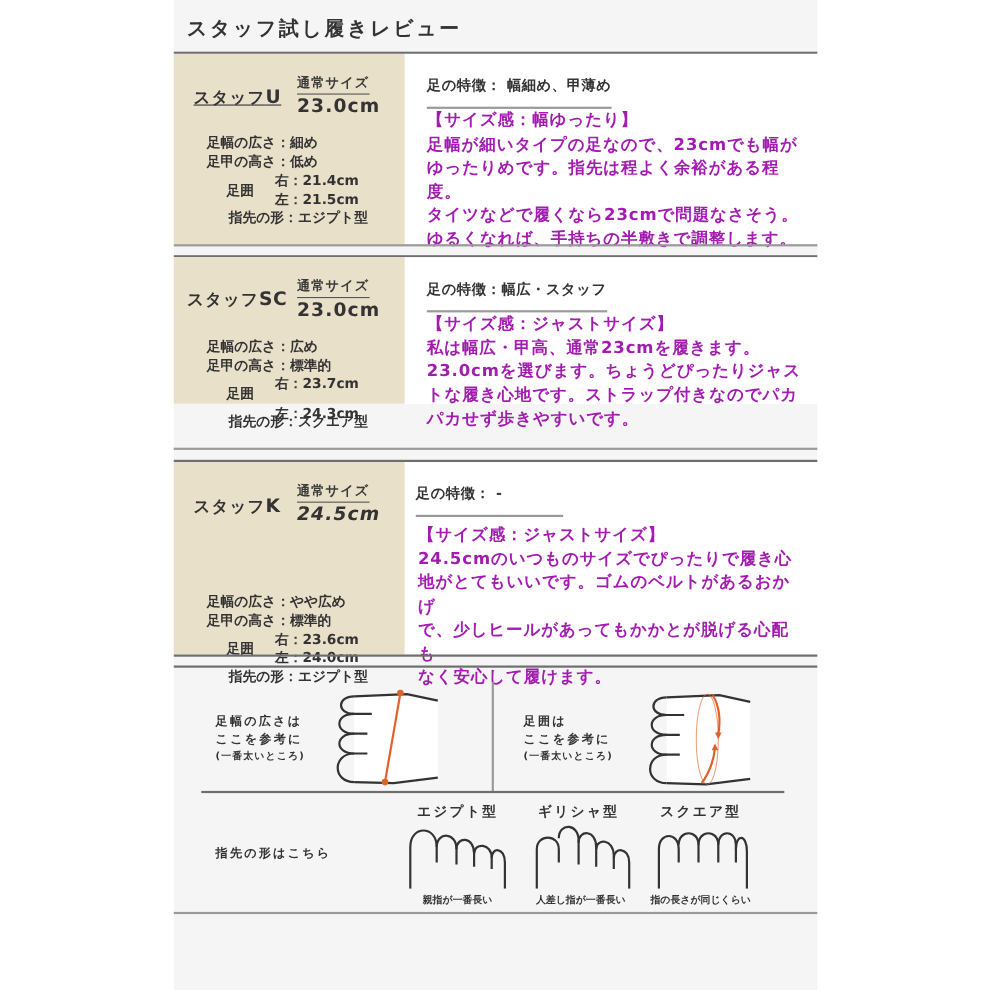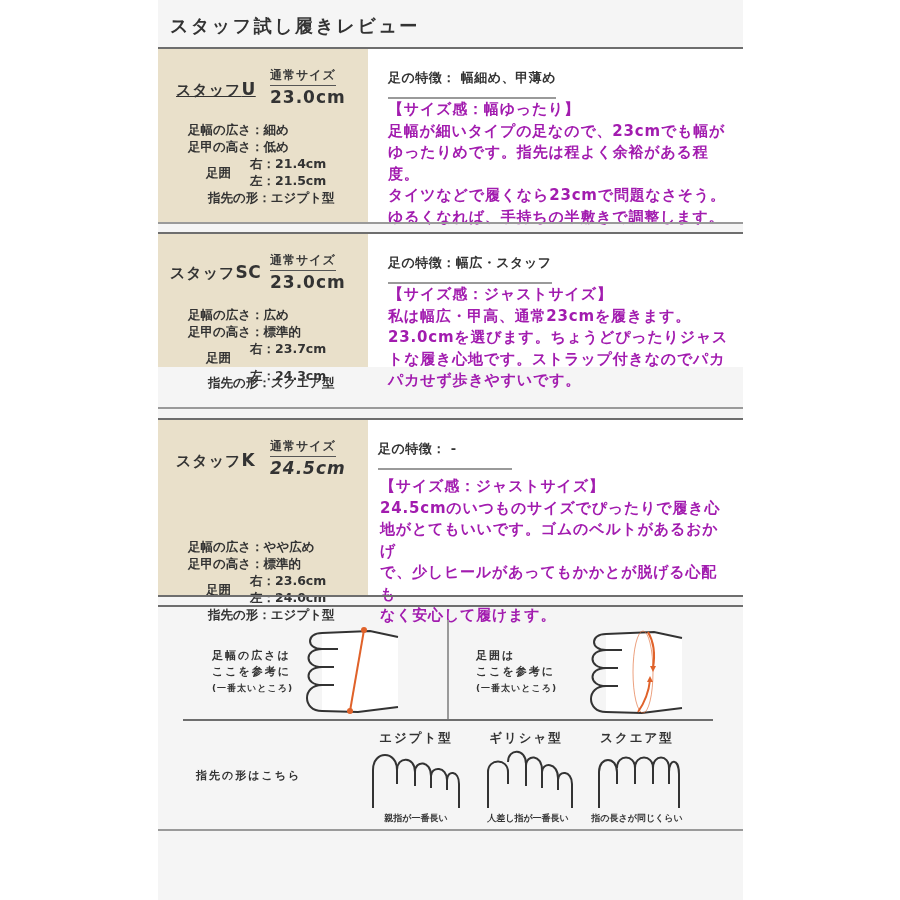--- a/index.html
+++ b/index.html
@@ -142,21 +142,21 @@
         <div>24.5cmのいつものサイズでぴったりで履き心</div>
         <div>地がとてもいいです。ゴムのベルトがあるおかげ</div>
         <div>で、少しヒールがあってもかかとが脱げる心配も</div>
         <div>なく安心して履けます。</div>
       </div>
     </div>
   </div>
   <div class="rule" style="top:595px;"></div>
   <div class="rule" style="top:605px;"></div>
 
-  <div class="guide-text" style="left:38px;top:648px;margin-left:16px;">
+  <div class="guide-text" style="left:38px;top:648px;">
     <div>足幅の広さは</div>
     <div>ここを参考に</div>
     <div class="small">(一番太いところ)</div>
   </div>
   <svg class="toe-svg" style="left:140px;top:625px;" width="105" height="92" viewBox="0 0 105 92">
     <path d="M24 8 L72 6 L100 12 L100 82 L60 87 L24 86 Z" fill="#fff"></path>
     <path d="M24 8 L72 6 L100 12" fill="none" stroke="#333" stroke-width="2"></path>
     <path d="M24 86 L60 87 L100 82" fill="none" stroke="#333" stroke-width="2"></path>
     <path d="M24 8 C8 8 8 24 24 24 L40 24" fill="none" stroke="#333" stroke-width="2"></path>
     <path d="M24 24 C6 24 6 42 24 42 L36 42" fill="none" stroke="#333" stroke-width="2"></path>

